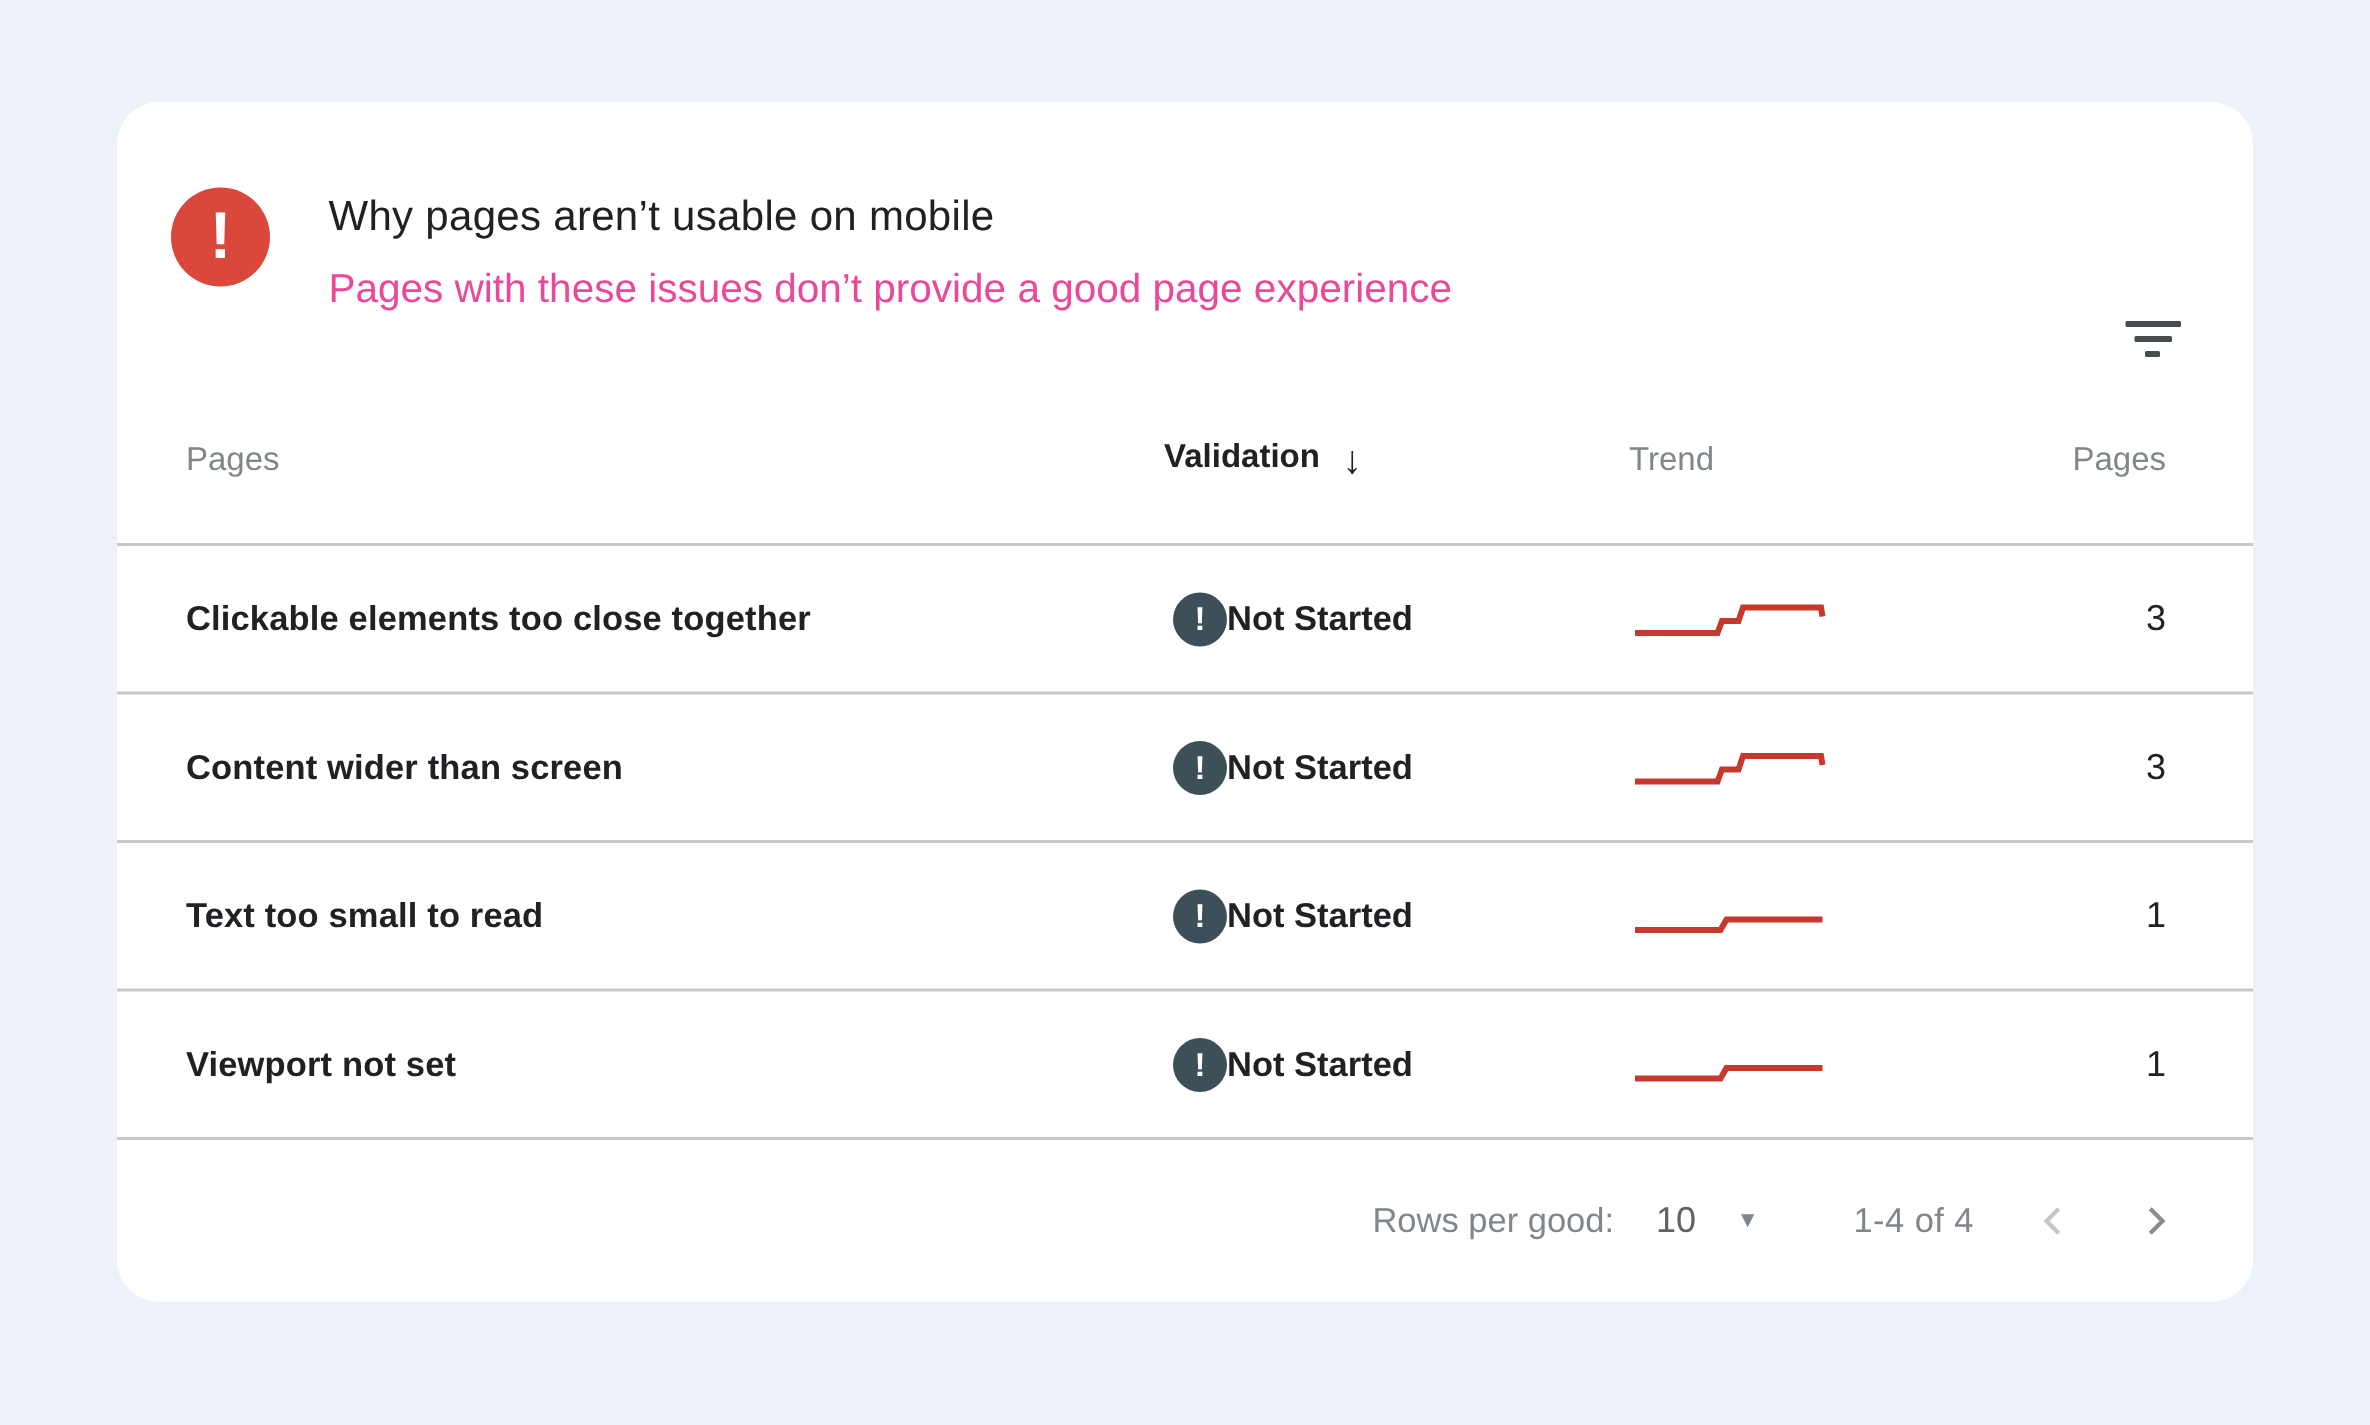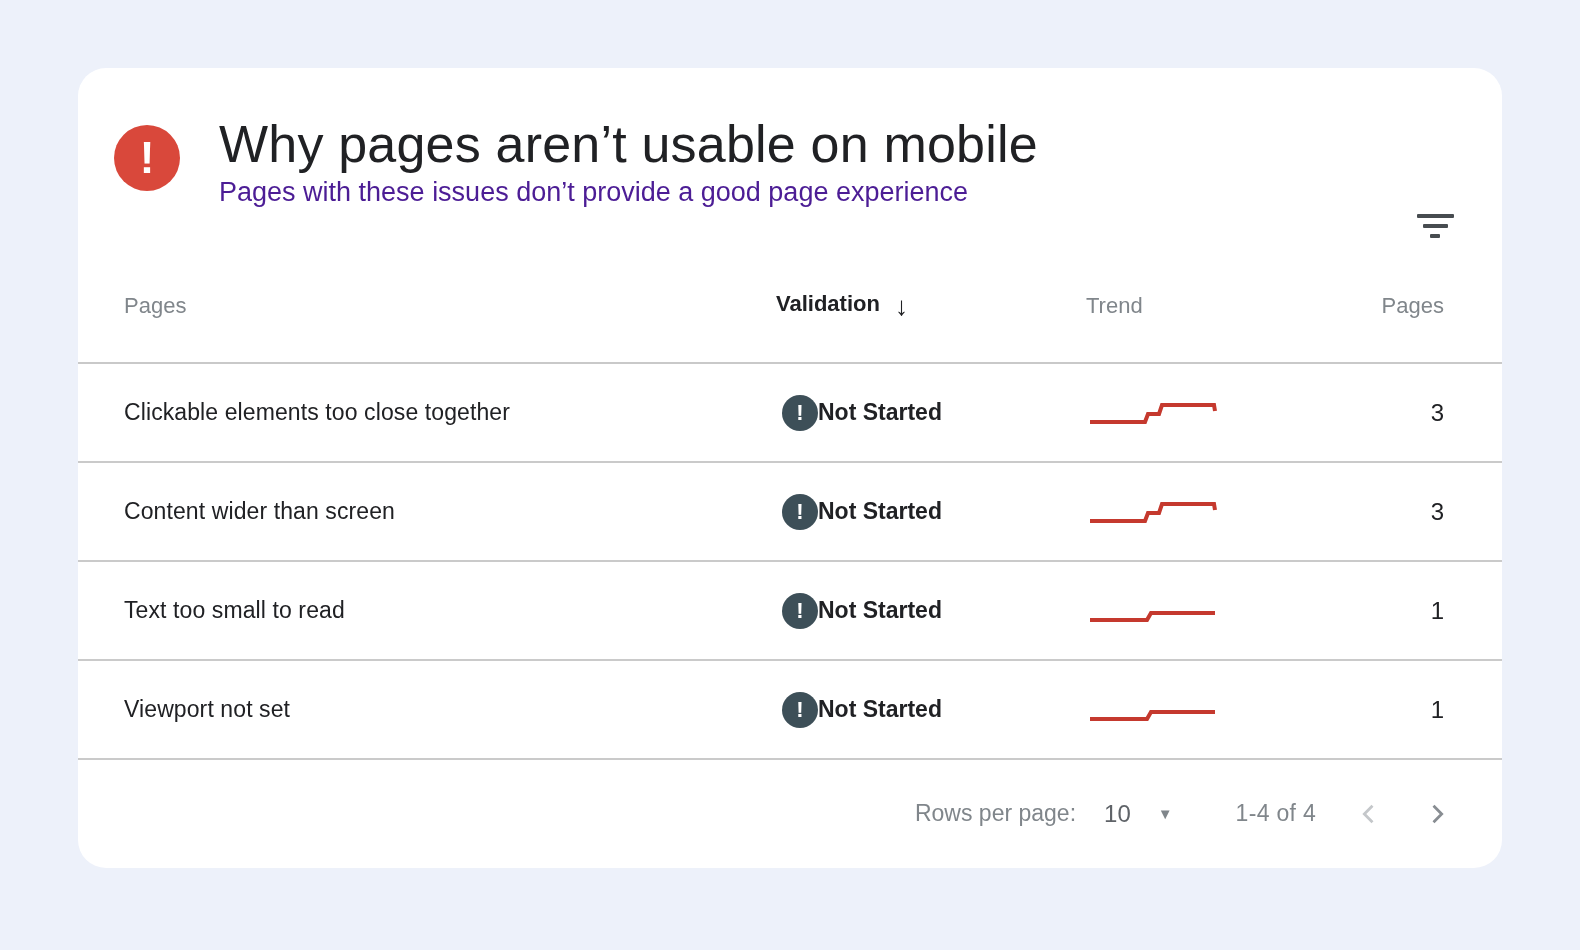--- a/index.html
+++ b/index.html
@@ -24,26 +24,26 @@
   .error-badge {
     flex: 0 0 auto;
     width: 66px; height: 66px; border-radius: 50%;
     background: #d9483b; color: #ffffff;
     display: flex; align-items: center; justify-content: center;
     font-size: 44px; font-weight: 700;
     margin-top: 4px;
   }
   .header-text { margin-left: 39px; }
   .title {
-    margin: 0; font-size: 52px; font-weight: 400; line-height: 46px;
+    margin: 0; font-size: 28px; font-weight: 400; line-height: 46px;
     color: #202124; letter-spacing: 0.2px;
   }
   .subtitle {
     margin: 10px 0 0 0; font-size: 27px; font-weight: 400; line-height: 30px;
-    color: #4c1d95;
+    color: #ec4899;
   }
   .filter-btn {
     position: absolute; top: 142px; right: 46px;
     width: 42px; height: 32px;
     display: flex; flex-direction: column; align-items: center; justify-content: center;
     gap: 6px; cursor: pointer;
   }
   .filter-bar { display: block; height: 4px; background: #474c50; border-radius: 1px; }
   .filter-bar.b1 { width: 37px; }
   .filter-bar.b2 { width: 25px; }
@@ -57,21 +57,21 @@
   }
   .thead {
     margin-top: 43px; height: 114px;
     border-bottom: 2px solid #c9c9c9;
     font-size: 22px; color: #80868b;
   }
   .th-validation { color: #202124; font-weight: 700; display: flex; align-items: flex-start; }
   .sort-arrow { font-weight: 400; font-size: 26px; margin-left: 15px; color: #202124; }
   .th-pages { text-align: right; }
   .trow { height: 99px; border-bottom: 2px solid #cacaca; cursor: pointer; }
-  .issue-cell { font-size: 23px; font-weight: 400; color: #202124; letter-spacing: 0.1px; }
+  .issue-cell { font-size: 23px; font-weight: 700; color: #202124; letter-spacing: 0.1px; }
   .validation-cell { display: flex; align-items: center; padding-left: 6px; }
   .vbadge {
     flex: 0 0 auto; width: 36px; height: 36px; border-radius: 50%;
     background: #3d4f58; color: #ffffff;
     display: flex; align-items: center; justify-content: center;
     font-size: 22px; font-weight: 700;
   }
   .vtext { font-size: 23px; font-weight: 700; color: #202124; }
   .trend-cell svg { display: block; margin-left: 2px; }
   .pages-cell { text-align: right; font-size: 24px; color: #202124; }
@@ -183,21 +183,21 @@
     </div>
     <div class="trend-cell">
       <svg width="130" height="30" viewBox="0 0 130 30">
         <polyline fill="none" stroke="#c5392e" stroke-width="4" points="2,24 59,24 63,17 127,17"></polyline>
       </svg>
     </div>
     <div class="pages-cell">1</div>
   </div>
 
   <div class="tfooter">
-    <span>Rows per page:</span>
+    <span>Rows per good:</span>
     <span class="rpp-select">
       <span class="rpp-value">10</span>
       <span class="dropdown-arrow">▼</span>
     </span>
     <span class="range-label">1-4 of 4</span>
     <button class="pg-btn prev">
       <svg width="28" height="28" viewBox="0 0 24 24">
         <path d="M15 5 L8 12 L15 19" fill="none" stroke="currentColor" stroke-width="2.4"></path>
       </svg>
     </button>

